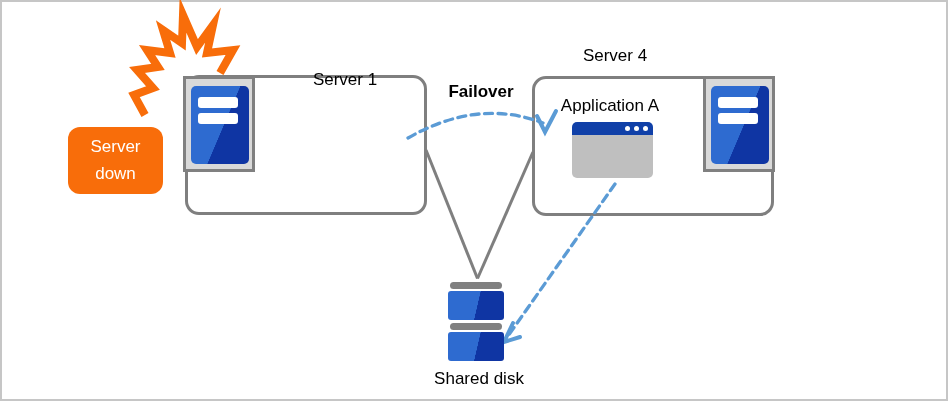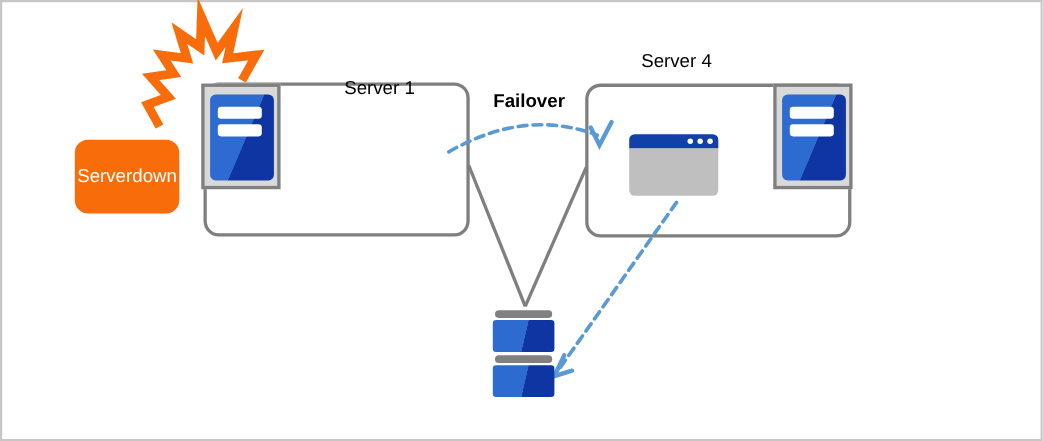--- a/index.html
+++ b/index.html
@@ -57,21 +57,21 @@
   }
   .disk-bar.t{top:0;} .disk-bar.m{top:41px;}
   .disk-box{
     position:absolute;left:0;width:56px;height:29px;border-radius:3px;
     background:linear-gradient(103deg,var(--blue-light,#2E6BD0) 52%,var(--blue-dark,#0F35A3) 52.5%);
   }
   .disk-box.a{top:9px;} .disk-box.b{top:50px;}
   .badge{
     position:absolute;left:68px;top:127px;width:95px;height:67px;border-radius:12px;
     background:var(--orange,#F86D0A);color:var(--badge-text,#FFFFFF);
-    display:flex;flex-direction:row;align-items:center;justify-content:center;
+    display:flex;flex-direction:column;align-items:center;justify-content:center;
     font-size:17px;line-height:1.55;z-index:3;text-align:center;
   }
   .stroke-gray{stroke:var(--box-border,#7F7F7F);stroke-width:3;fill:none;}
   .stroke-dash{
     stroke:var(--dash-blue,#5B9BD5);stroke-width:3.3;fill:none;
     stroke-dasharray:8 5.5;stroke-linecap:round;
   }
   .stroke-head{stroke:var(--dash-blue,#5B9BD5);stroke-width:4;fill:none;stroke-linecap:round;}
   .stroke-boom{
     stroke:var(--orange,#F86D0A);stroke-width:8;fill:none;
@@ -96,20 +96,22 @@
 
     <polyline class="stroke-boom" points="145,115 134,95 153,88 137,70 158,67 147,50 170,53 163,30 182,43 183,15 197,47 213,25 207,53 233,50 220,73"></polyline>
   </svg>
 
   <div class="group-box box-s1"></div>
   <div class="group-box box-s2"></div>
 
   <div class="lbl lbl-s1">Server 1</div>
   <div class="lbl lbl-s2">Server 4</div>
   <div class="lbl lbl-failover">Failover</div>
+  <div class="lbl lbl-app">Application A</div>
+  <div class="lbl lbl-disk">Shared disk</div>
 
   <div class="server-icon s1">
     <div class="tower">
       <div class="bar b1"></div>
       <div class="bar b2"></div>
     </div>
   </div>
   <div class="server-icon s2">
     <div class="tower">
       <div class="bar b1"></div>

